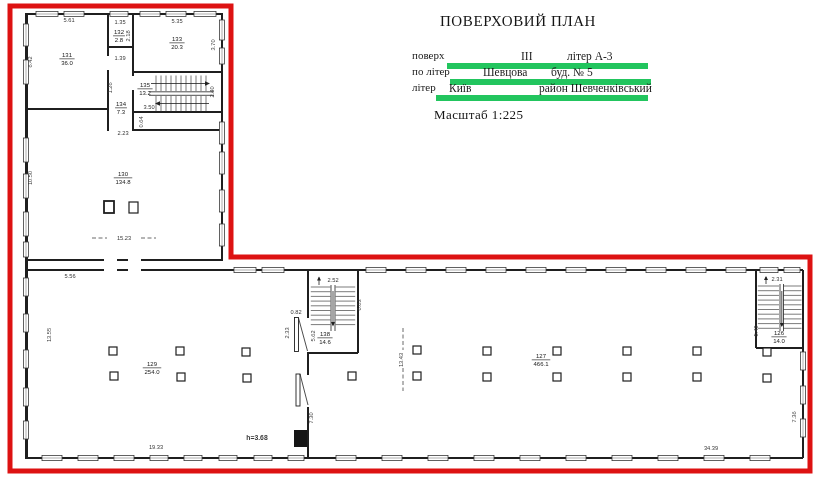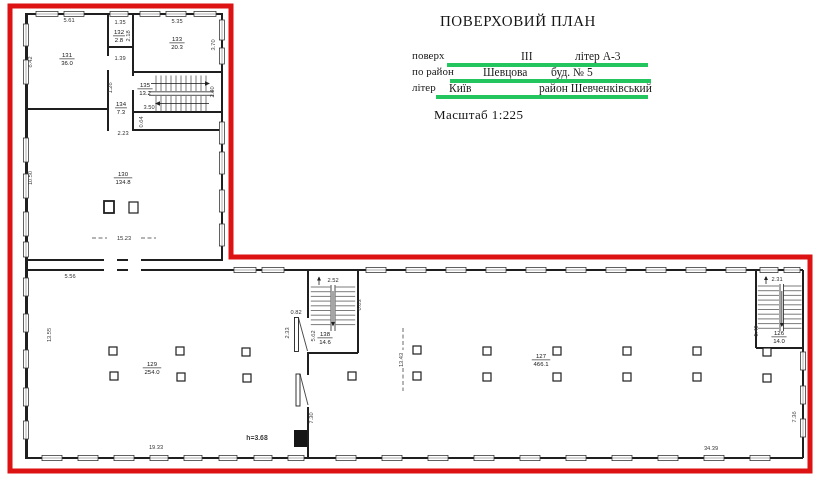--- a/index.html
+++ b/index.html
@@ -6,21 +6,21 @@
   body{
     width:819px;height:480px;position:relative;background:#ffffff;
     font-family:"Liberation Serif",serif;color:#111;overflow:hidden;
   }
   #plan-svg{position:absolute;left:0;top:0;}
   .doc-title{
     position:absolute;left:407px;top:13px;width:222px;text-align:center;
     font-size:15px;letter-spacing:.6px;color:#151515;
   }
   .form-label{position:absolute;font-size:11px;color:#1a1a1a;white-space:nowrap;}
-  .uline{position:absolute;height:15px;border-bottom:4px solid #22c55e;}
+  .uline{position:absolute;height:15px;border-bottom:6px solid #22c55e;}
   .uline .val{position:absolute;bottom:1px;font-size:11.5px;white-space:nowrap;color:#1a1a1a;}
   .scale-note{position:absolute;left:434px;top:107px;font-size:13px;letter-spacing:.4px;color:#151515;}
 </style>
 </head>
 <body>
 
 <svg id="plan-svg" width="819" height="480" viewBox="0 0 819 480" xmlns="http://www.w3.org/2000/svg">
   <g id="g-outline">
       <polygon points="10,6 231,6 231,257 810,257 810,471 10,471" fill="none" stroke="#dd1212" stroke-width="5"></polygon>
     </g>
@@ -372,24 +372,24 @@
       <text transform="translate(796 417) rotate(-90)" text-anchor="middle" font-size="5.7" fill="#3a3a3a" font-weight="normal" font-family="Liberation Sans, sans-serif">7.36</text>
     </g>
 </svg>
 
 <div>
   <div class="doc-title">ПОВЕРХОВИЙ ПЛАН</div>
 
   <span class="form-label" style="left:412px;top:49px;">поверх</span>
   <span class="uline" style="left:447px;top:48px;width:201px;">
     <span class="val" style="left:74px;">III</span>
-    <span class="val" style="left:128px;margin-top:24px;">літер  А-3</span>
+    <span class="val" style="left:120px;margin-top:24px;">літер  А-3</span>
   </span>
 
-  <span class="form-label" style="left:412px;top:65px;">по район</span>
+  <span class="form-label" style="left:412px;top:65px;">по літер</span>
   <span class="uline" style="left:450px;top:64px;width:201px;">
     <span class="val" style="left:33px;">Шевцова</span>
     <span class="val" style="left:101px;">буд. №  5</span>
   </span>
 
   <span class="form-label" style="left:412px;top:81px;">літер</span>
   <span class="uline" style="left:436px;top:80px;width:212px;">
     <span class="val" style="left:13px;">Київ</span>
     <span class="val" style="left:55px;margin-left:48px;">район Шевченківський</span>
   </span>

